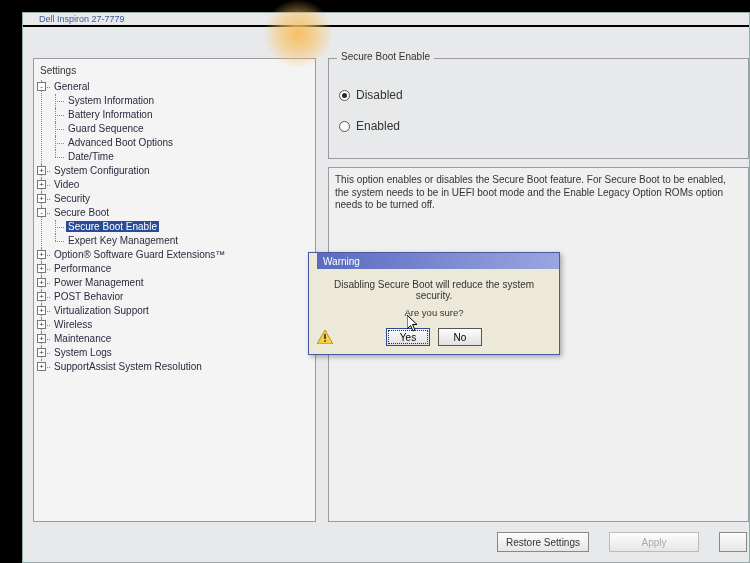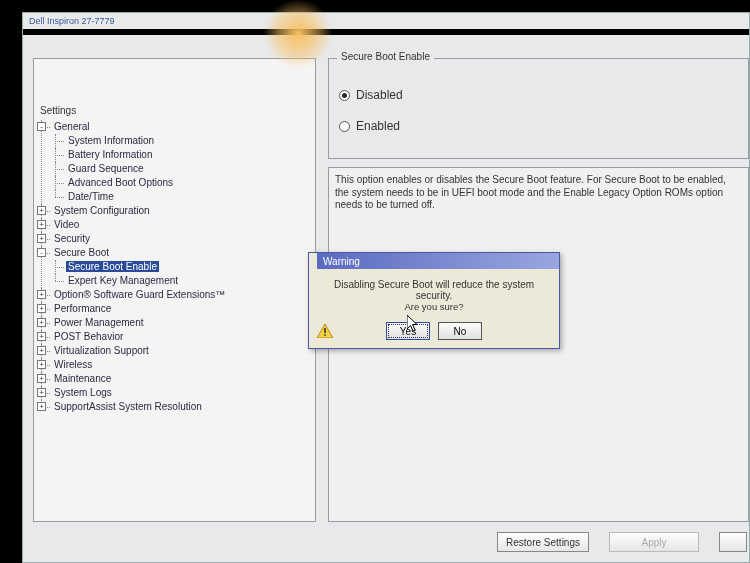--- a/index.html
+++ b/index.html
@@ -10,47 +10,46 @@
     background: #000;
     position: relative;
   }
   .screen {
     position: absolute;
     left: 22px; top: 12px; right: 0; bottom: 0;
     background: #e8e9ea;
     border: 1px solid #9aa;
   }
   .title-bar {
-    height: 22px;
+    height: 14px;
     display: flex; align-items: center;
-    padding-left: 6px;
+    padding-left: 16px;
     font-size: 9px;
     color: #3a5a9a;
-    border-bottom: 6px solid #000000;
+    border-bottom: 2px solid #000000;
   }
   .content {
     position: absolute;
     left: 10px; top: 45px; right: 0; bottom: 40px;
     display: flex;
     gap: 12px;
   }
   
   .tree-panel {
     width: 283px;
     background: #f4f4f4;
     border: 1px solid #9a9aa0;
     padding: 4px 4px 4px 4px;
     overflow: hidden;
   }
   .tree-root-label {
     font-size: 10px;
     color: #333;
     padding: 2px 0 3px 2px;
     border-bottom: 1px dotted transparent;
-    margin-top: 40px;
   }
   .tree ul { list-style: none; }
   .tree li {
     position: relative;
     padding-left: 14px;
     line-height: 14px;
   }
   .tree li::before {
     content: "";
     position: absolute;
@@ -188,20 +187,21 @@
   }
   .dlg-text {
     font-size: 10px;
     color: #333;
     text-align: center;
   }
   .dlg-sub {
     font-size: 9.5px;
     color: #333;
     text-align: center;
+    margin-top: 6px;
   }
   .warn-icon {
     position: absolute;
     left: 8px; bottom: 10px;
     width: 16px; height: 14px;
   }
   .warn-icon svg { width: 16px; height: 14px; display:block; }
   .dlg-btns {
     display: flex;
     justify-content: center;

